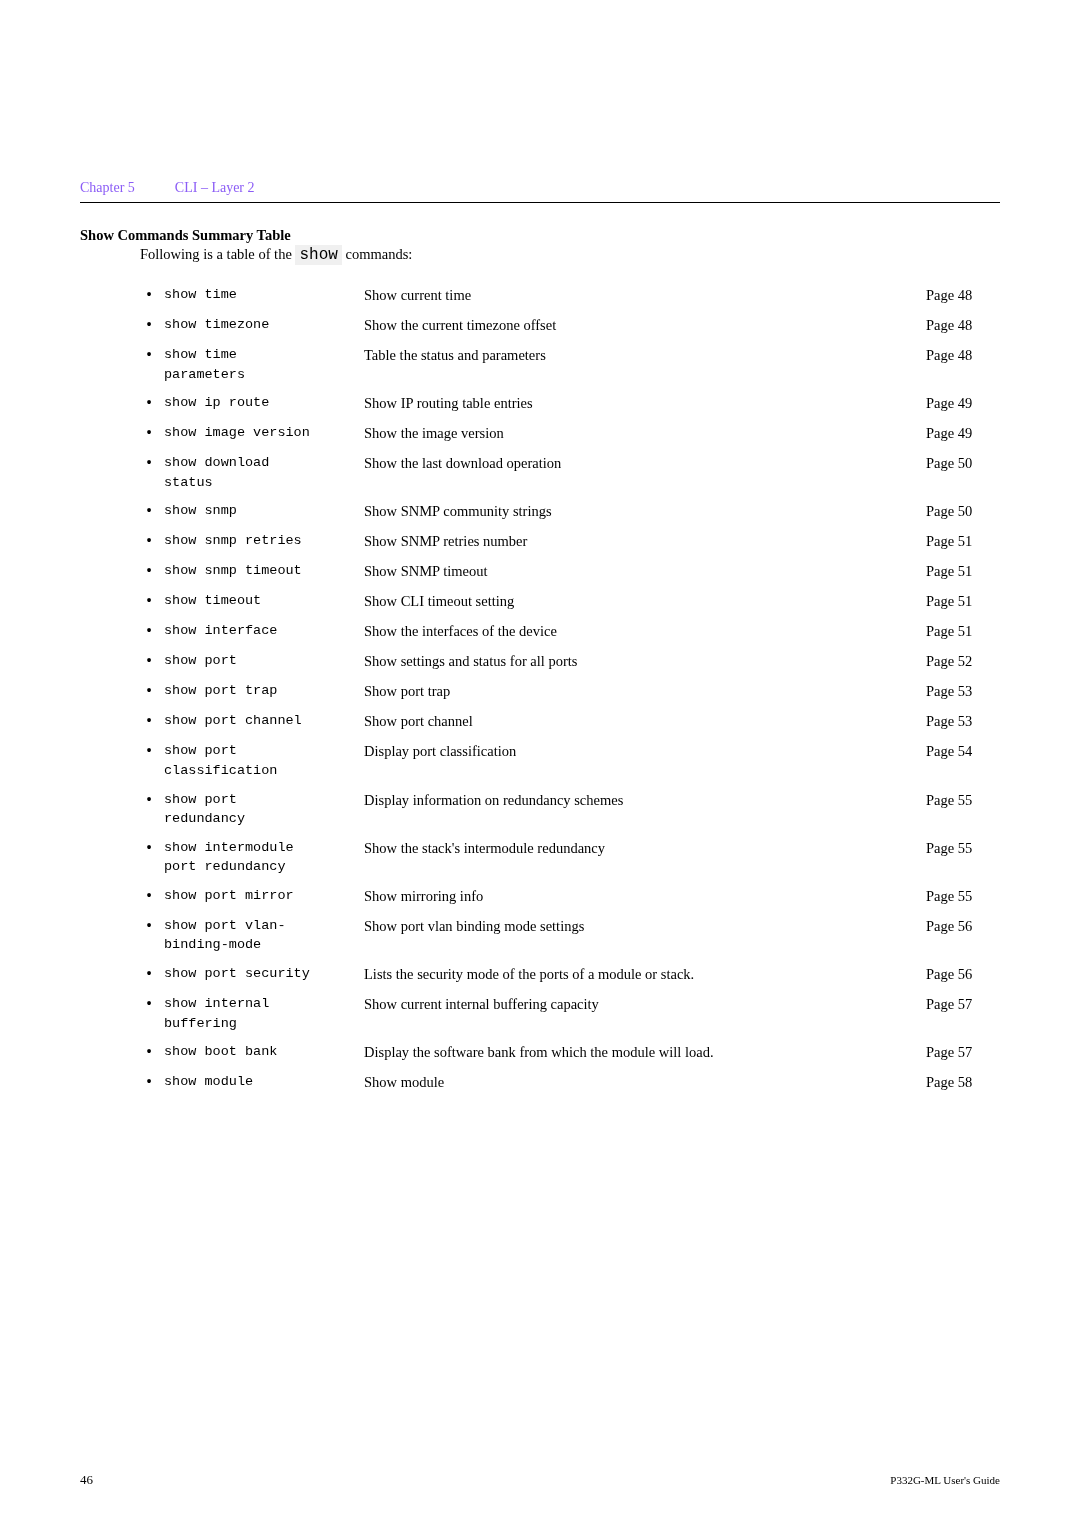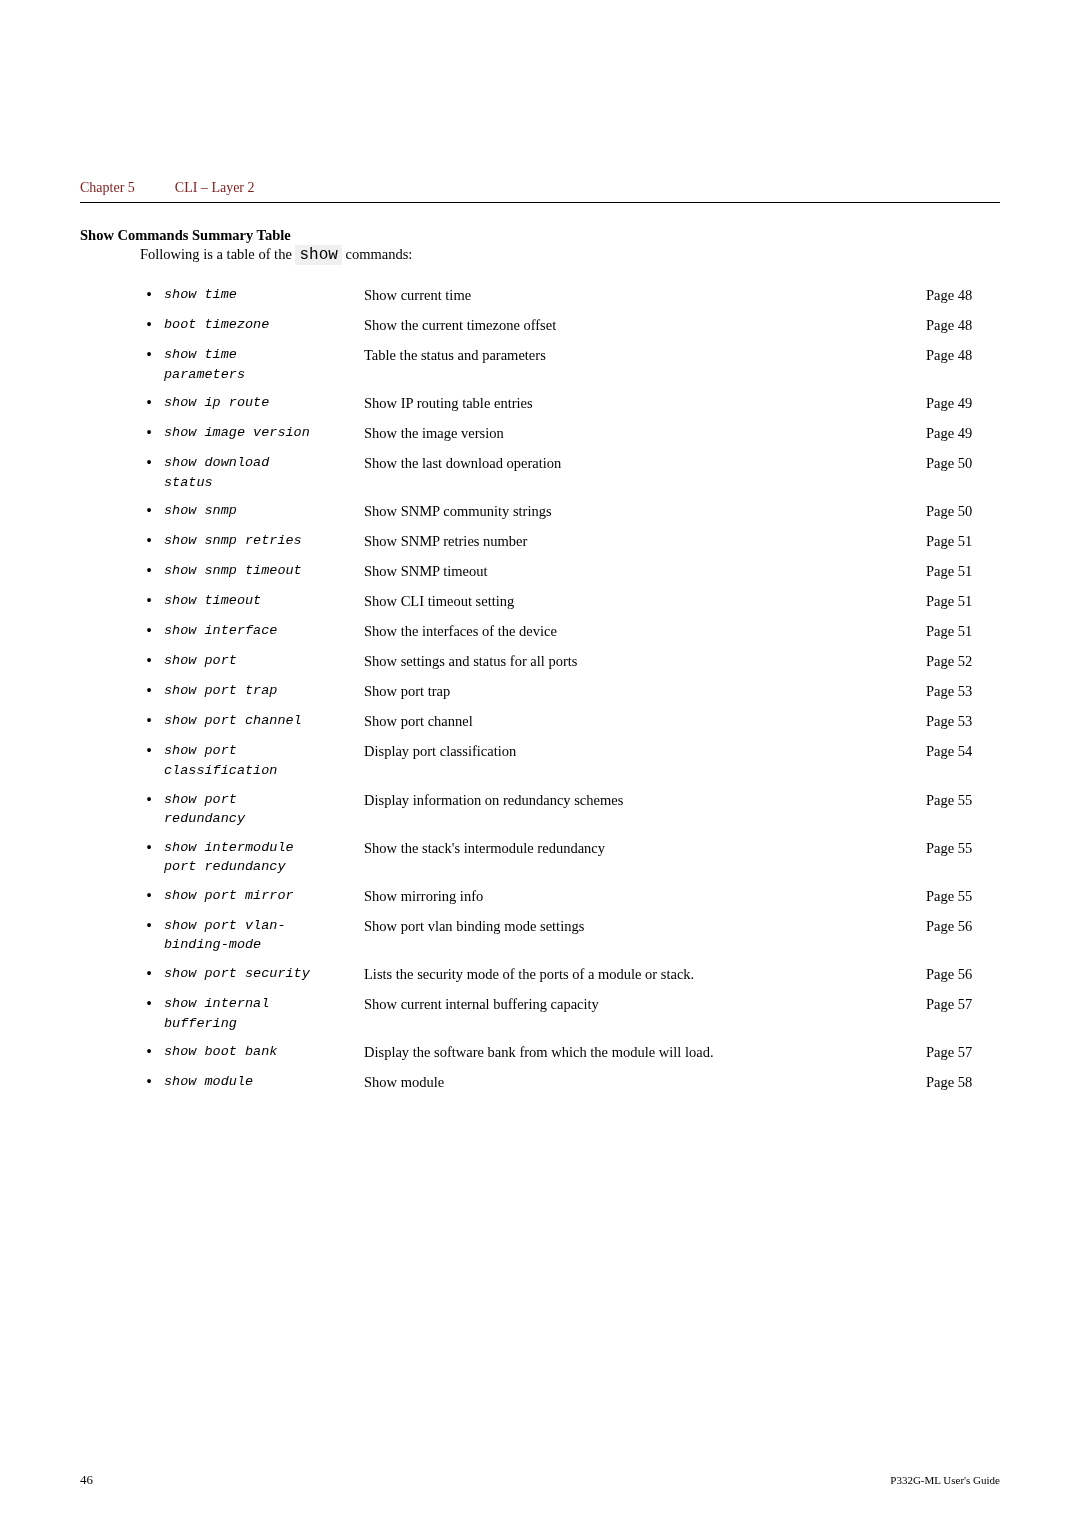--- a/index.html
+++ b/index.html
@@ -25,21 +25,21 @@
       padding: 180px 80px 60px 80px;
       position: relative;
     }
 
     .chapter-header {
       display: flex;
       align-items: center;
       gap: 40px;
       margin-bottom: 6px;
       font-size: 14px;
-      color: #7f1d1d;
+      color: #8b5cf6;
     }
 
     .chapter-label {
       font-size: 14px;
     }
 
     .header-divider {
       border: none;
       border-top: 1.5px solid #000;
       margin-bottom: 24px;
@@ -84,21 +84,20 @@
       text-align: center;
       vertical-align: top;
     }
 
     .commands-table td.cmd-col {
       width: 200px;
       font-family: "Courier New", Courier, monospace;
       font-size: 13.5px;
       vertical-align: top;
       padding-top: 5px;
-      font-style: italic;
     }
 
     .commands-table td.desc-col {
       width: auto;
       vertical-align: top;
       padding-top: 5px;
     }
 
     .commands-table td.page-col {
       width: 80px;
@@ -155,21 +154,21 @@
   <table class="commands-table">
     <tbody id="commands-tbody">
     <tr>
           <td class="bullet-col"><span class="bullet">•</span></td>
           <td class="cmd-col">show time</td>
           <td class="desc-col">Show current time</td>
           <td class="page-col">Page 48</td>
         </tr>
         <tr>
           <td class="bullet-col"><span class="bullet">•</span></td>
-          <td class="cmd-col">boot timezone</td>
+          <td class="cmd-col">show timezone</td>
           <td class="desc-col">Show the current timezone offset</td>
           <td class="page-col">Page 48</td>
         </tr>
         <tr>
           <td class="bullet-col"><span class="bullet">•</span></td>
           <td class="cmd-col">show time<br>parameters</td>
           <td class="desc-col">Table the status and parameters</td>
           <td class="page-col">Page 48</td>
         </tr>
         <tr>

